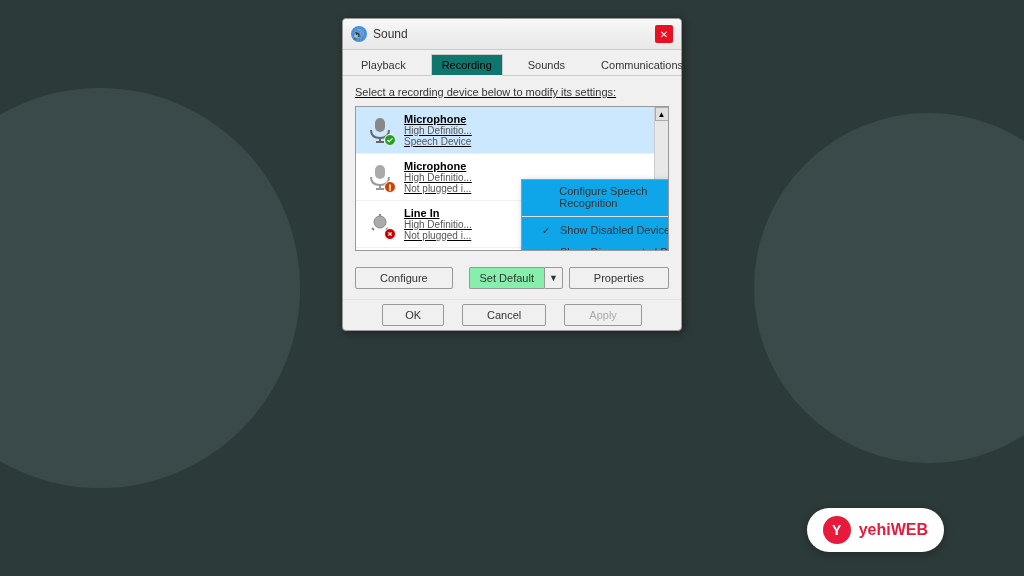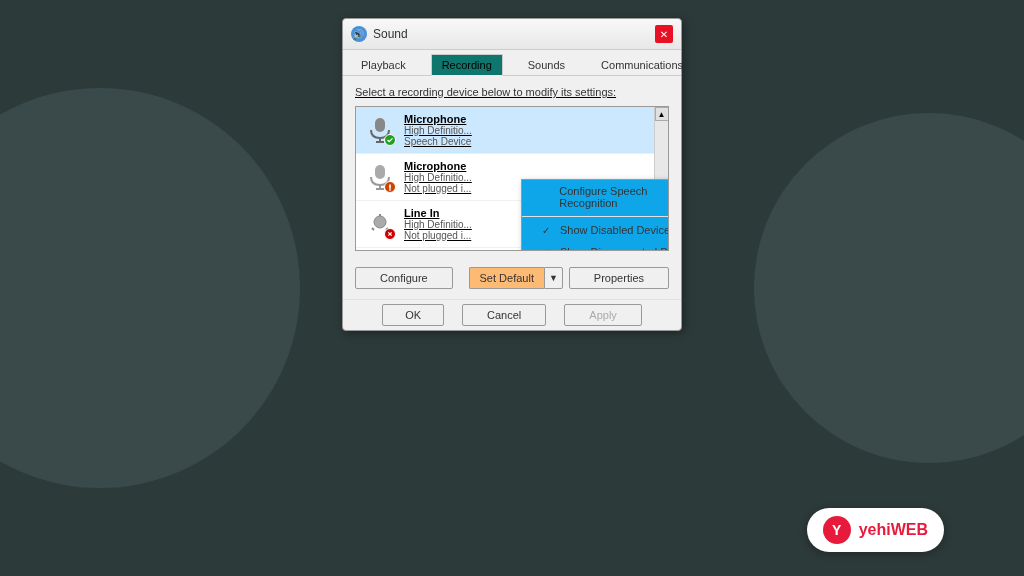--- a/index.html
+++ b/index.html
@@ -297,21 +297,21 @@
     .btn-group {
       display: flex;
       gap: 0;
     }
 
     .btn-split-left {
       padding: 4px 10px;
       font-size: 11px;
       border: 1px solid #999;
       border-right: none;
-      background: #fdba74;
+      background: #86efac;
       cursor: pointer;
       border-radius: 2px 0 0 2px;
       color: #333;
     }
 
     .btn-split-arrow {
       padding: 4px 4px;
       font-size: 9px;
       border: 1px solid #999;
       background: #f0f0f0;

